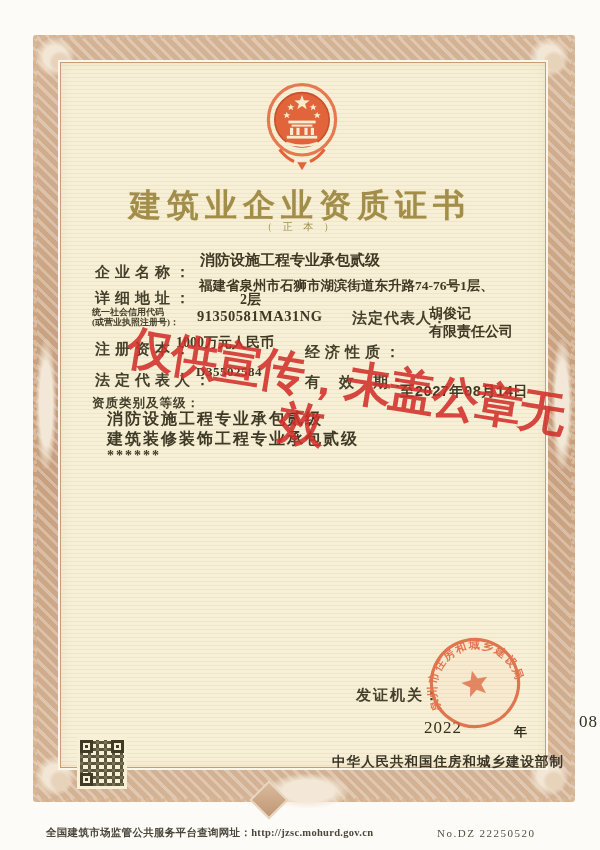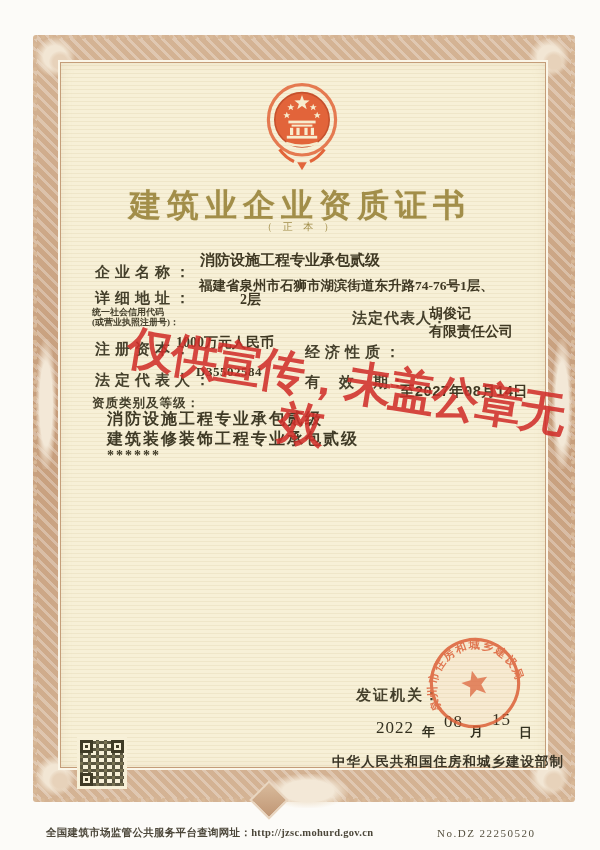--- a/index.html
+++ b/index.html
@@ -72,21 +72,21 @@
     color:rgba(208,47,42,.88); font-weight:bold;
     font-family:"Liberation Sans", sans-serif;
     font-size:47px; line-height:49px; letter-spacing:-3px; white-space:nowrap;
     pointer-events:none;
   }
   .watermark .wm2 { display:block; margin-left:160px; }
 
   
   .seal { left:424px; top:632px; width:102px; height:102px; transform:rotate(-14deg); z-index:5; opacity:.85; }
   .date-row { left:376px; top:712px; width:170px; color:#33301f; white-space:nowrap; }
-  .date-row span { display:inline-block; position:relative; }
+  .date-row span { display:inline-block; position:relative;margin-left:48px; }
   .dnum { font-size:17px; letter-spacing:1px; }
   .dunit { font-size:13px; font-weight:bold; }
   .d-y { top:6px; } .d-yu { top:9px; margin-left:4px; } .d-m { top:0; margin-left:5px; }
   .d-mu { top:9px; margin-left:3px; } .d-d { top:-2px; margin-left:5px; } .d-du { top:10px; margin-left:4px; }
   .ministry { left:332px; top:753px; font-size:13.5px; font-weight:bold; color:#3a3526; letter-spacing:1px; }
 
   .qr { left:77px; top:737px; width:50px; height:52px; background:#f7f0d7; padding:3px; }
   .qr-grid {
     position:absolute; inset:3px;
     background:
@@ -144,20 +144,21 @@
 
   <div class="abs value" style="left:200px; top:251px; font-size:15px; font-weight:bold;">消防设施工程专业承包贰级</div>
   <div class="abs label" style="left:95px; top:263px;">企业名称：</div>
 
   <div class="abs value" style="left:199px; top:277px; font-size:13.5px; font-weight:bold;">福建省泉州市石狮市湖滨街道东升路74-76号1层、</div>
   <div class="abs label" style="left:95px; top:289px;text-align:center;">详细地址：</div>
   <div class="abs value" style="left:200px; top:291px; font-weight:bold;margin-left:40px;">2层</div>
 
   <div class="abs label-sm" style="left:92px; top:307px;">统一社会信用代码</div>
   <div class="abs label-sm" style="left:92px; top:317px;">(或营业执照注册号)：</div>
+  <div class="abs value" style="left:197px; top:308px; font-size:14.5px; font-weight:bold; letter-spacing:.5px;">91350581MA31NG</div>
   <div class="abs label" style="left:328px; top:309px; letter-spacing:1px;margin-left:24px;">法定代表人：</div>
   <div class="abs value" style="left:429px; top:305px; font-weight:bold;">胡俊记</div>
   <div class="abs value" style="left:429px; top:323px; font-weight:bold;">有限责任公司</div>
 
   <div class="abs label" style="left:95px; top:340px;">注册资本：</div>
   <div class="abs value" style="left:176px; top:334px; font-weight:bold;">1000万元人民币</div>
   <div class="abs label" style="left:305px; top:343px;">经济性质：</div>
 
   <div class="abs label" style="left:95px; top:371px;">法定代表人：</div>
   <div class="abs value" style="left:196px; top:364px; font-size:13px; font-weight:bold; letter-spacing:.5px;">D35502584</div>

